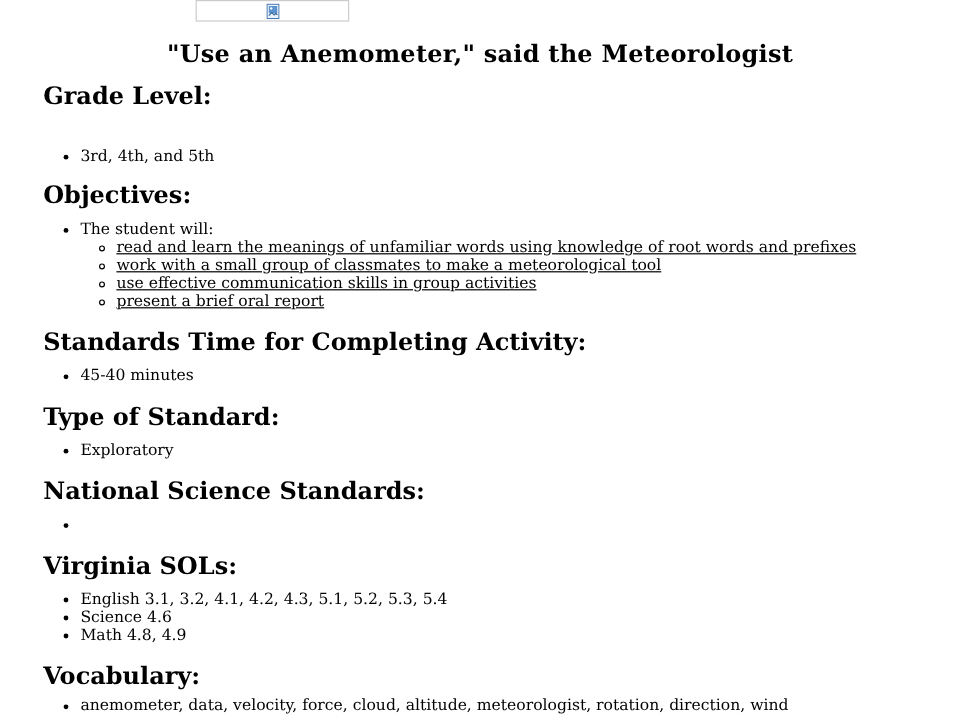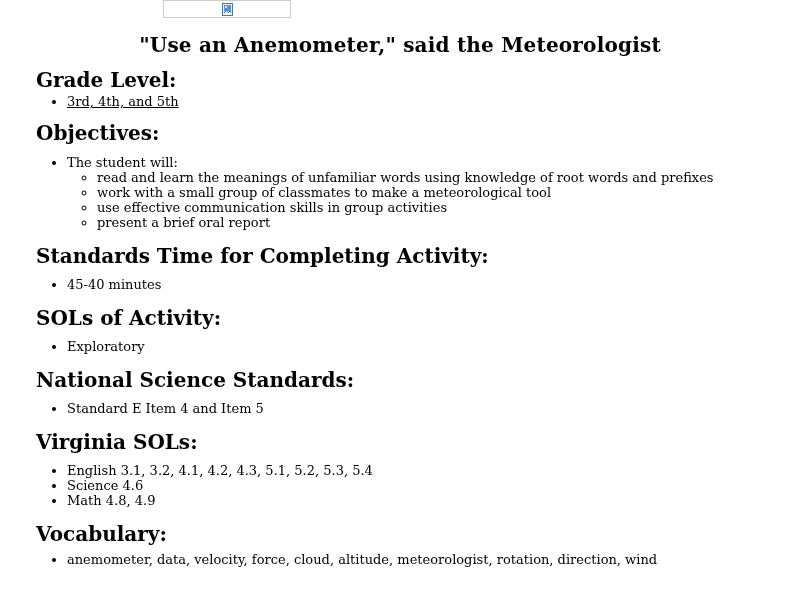--- a/index.html
+++ b/index.html
@@ -21,26 +21,26 @@
   .sec-h {
     font-size:20px; font-weight:bold; line-height:18px;
     margin:17px 0 0 36px;
   }
   .sec-h.h-grade { margin-top:14px; }
   .sec-h.h-objectives { margin-top:15px; }
   ul.blist {
     margin:12px 0 0 0; padding:0 0 0 67px;
     font-size:13px; line-height:15px; list-style:disc outside;
   }
-  ul.blist.ul-grade { margin-top:5px;text-decoration:underline; }
+  ul.blist.ul-grade { margin-top:34px; }
   ul.blist.ul-objectives { margin-top:13px; }
   ul.blist.ul-vocab { margin-top:9px; }
   ul.sublist {
     margin:0; padding:0 0 0 30px;
-    list-style:circle outside; line-height:15px;
+    list-style:circle outside; line-height:15px;text-decoration:underline;
   }
   li { margin:0; padding:0; }
   .bline { display:block; }
 </style>
 </head>
 <body>
 
 <div class="broken-img-box">
   <span style="display:inline-flex;">
     <svg width="11" height="13" viewBox="0 0 11 13" aria-hidden="true">
@@ -70,29 +70,28 @@
       <li>present a brief oral report</li>
     </ul>
   </li>
 </ul>
 
 <h2 class="sec-h">Standards Time for Completing Activity:</h2>
 <ul class="blist">
   <li>45-40 minutes</li>
 </ul>
 
-<h2 class="sec-h">SOLs of Activity:</h2>
+<h2 class="sec-h">Type of Standard:</h2>
 <ul class="blist">
   <li>Exploratory</li>
 </ul>
 
 <h2 class="sec-h">National Science Standards:</h2>
 <ul class="blist">
   <li>
-    <span class="bline">Standard E Item 4 and Item 5</span>
   </li>
 </ul>
 
 <h2 class="sec-h">Virginia SOLs:</h2>
 <ul class="blist">
   <li>English 3.1, 3.2, 4.1, 4.2, 4.3, 5.1, 5.2, 5.3, 5.4</li>
   <li>Science 4.6</li>
   <li>Math 4.8, 4.9</li>
 </ul>
 

